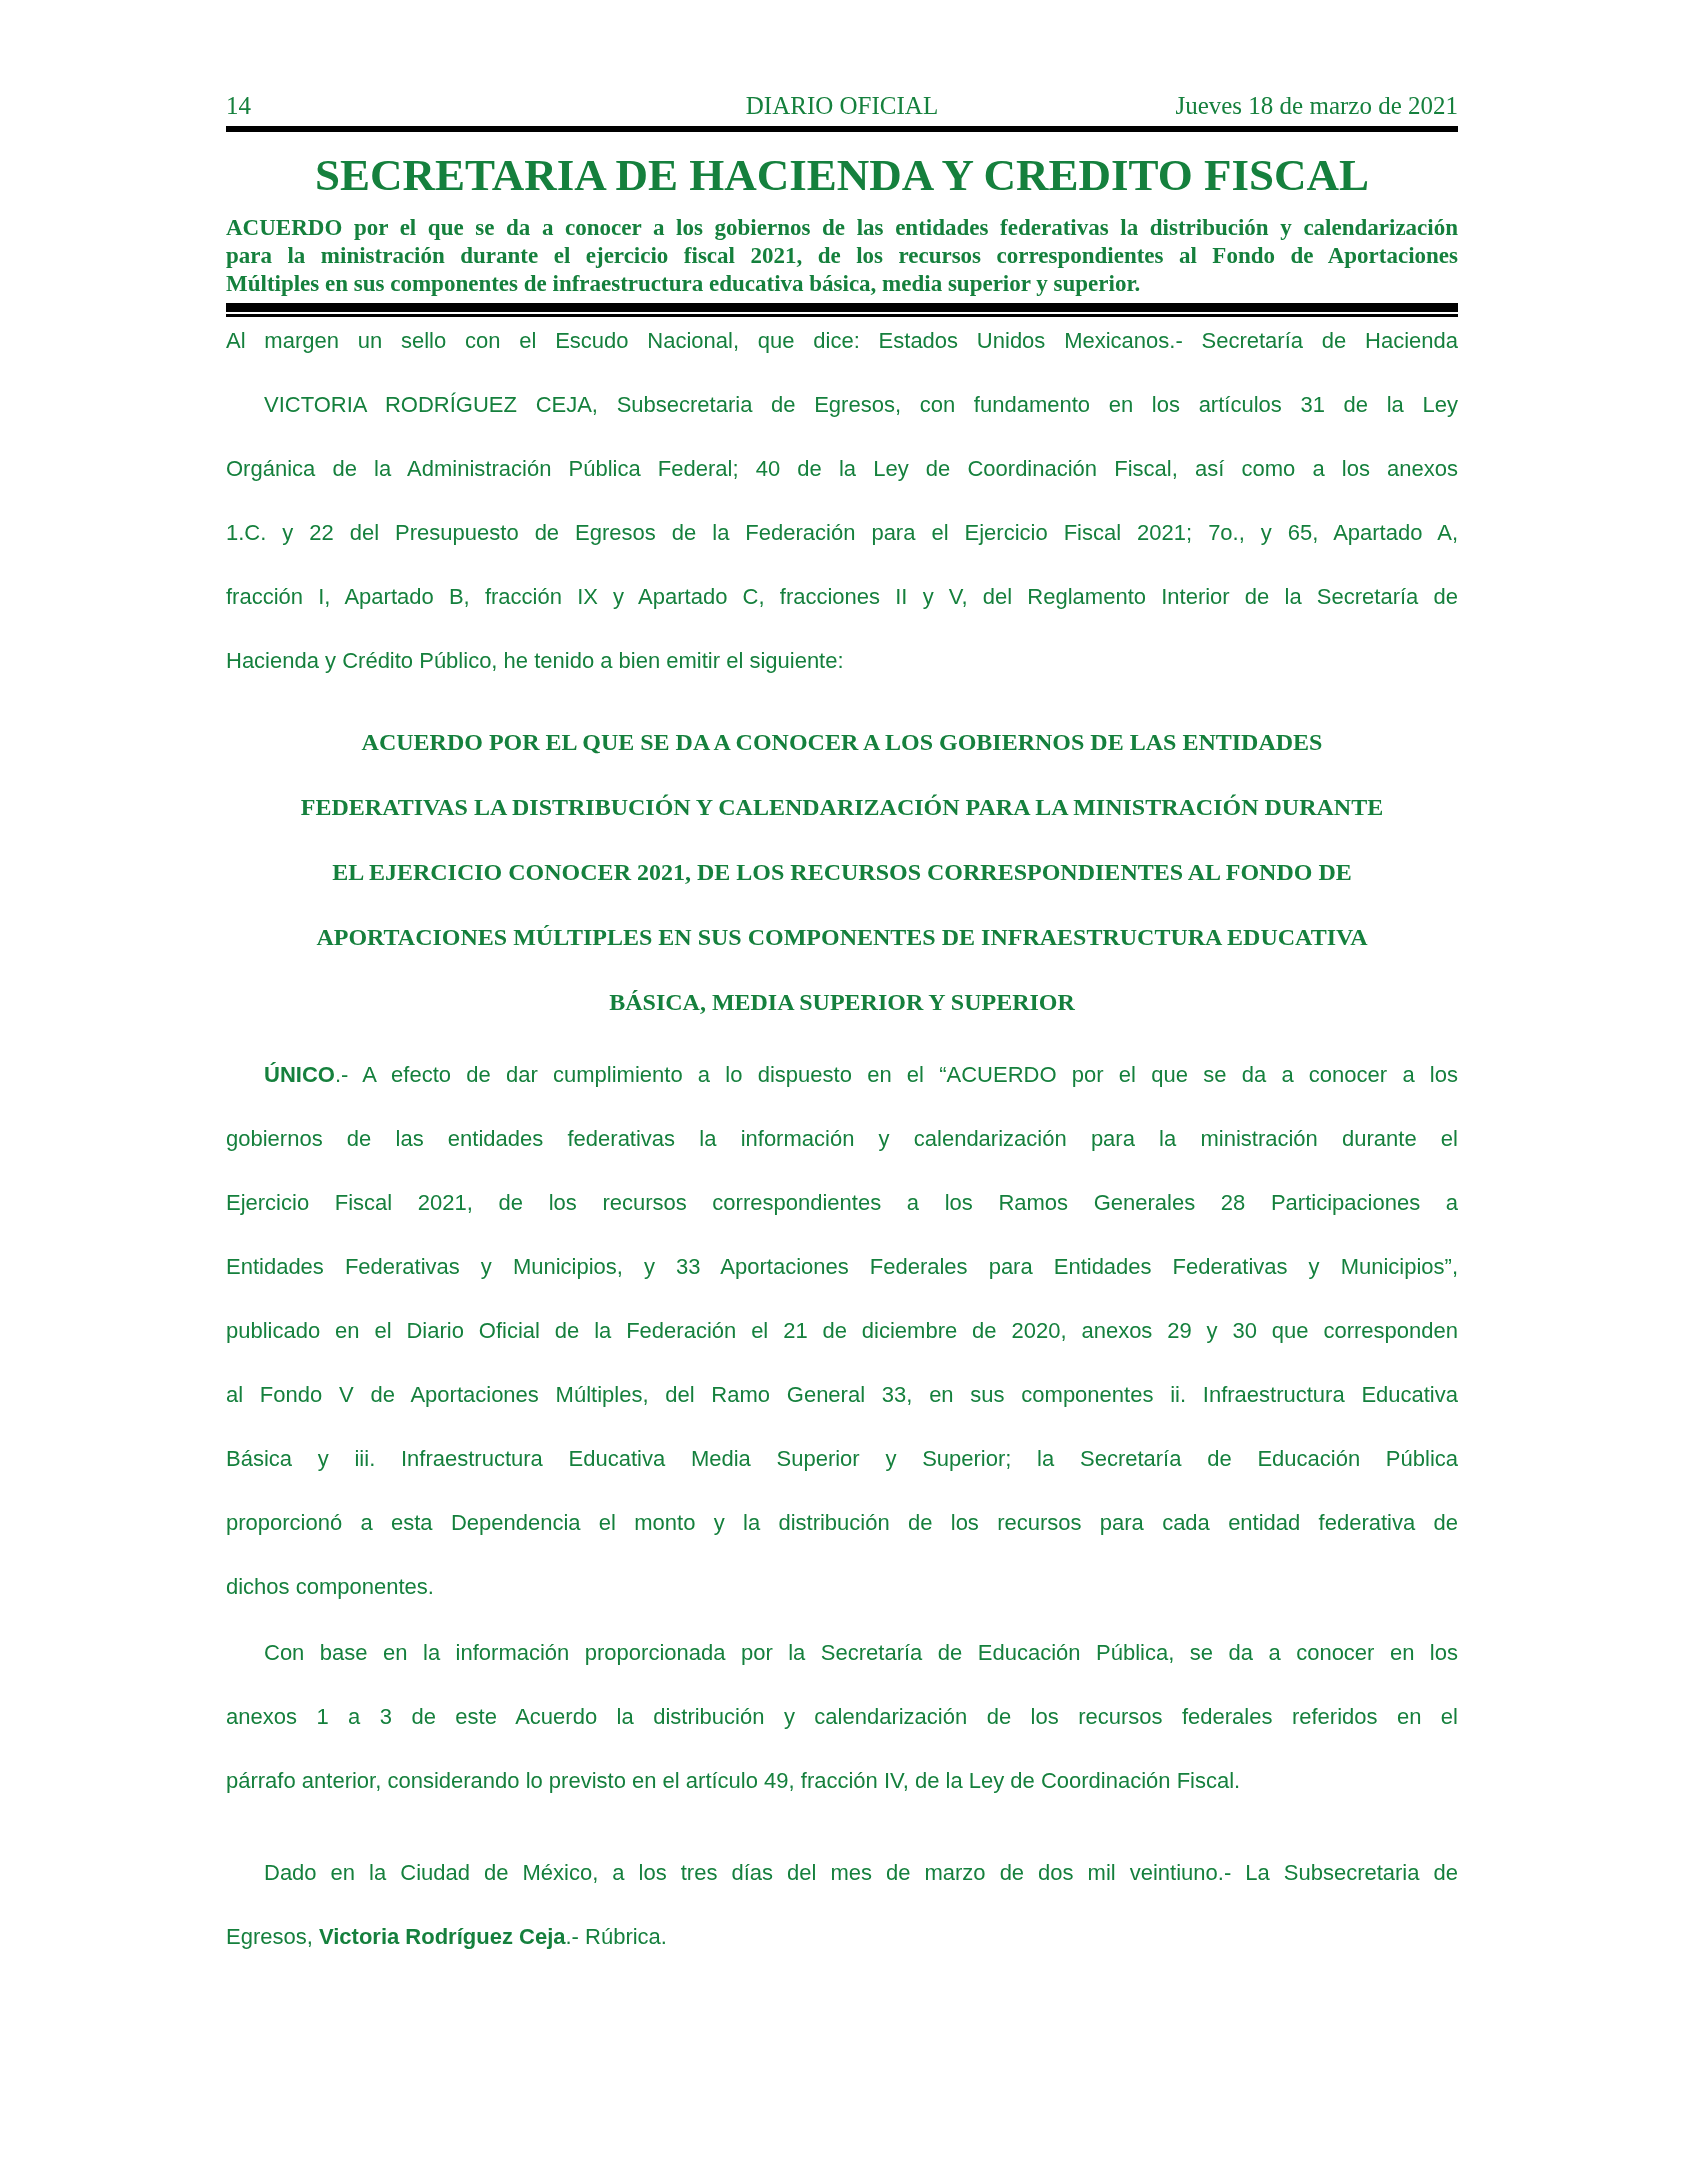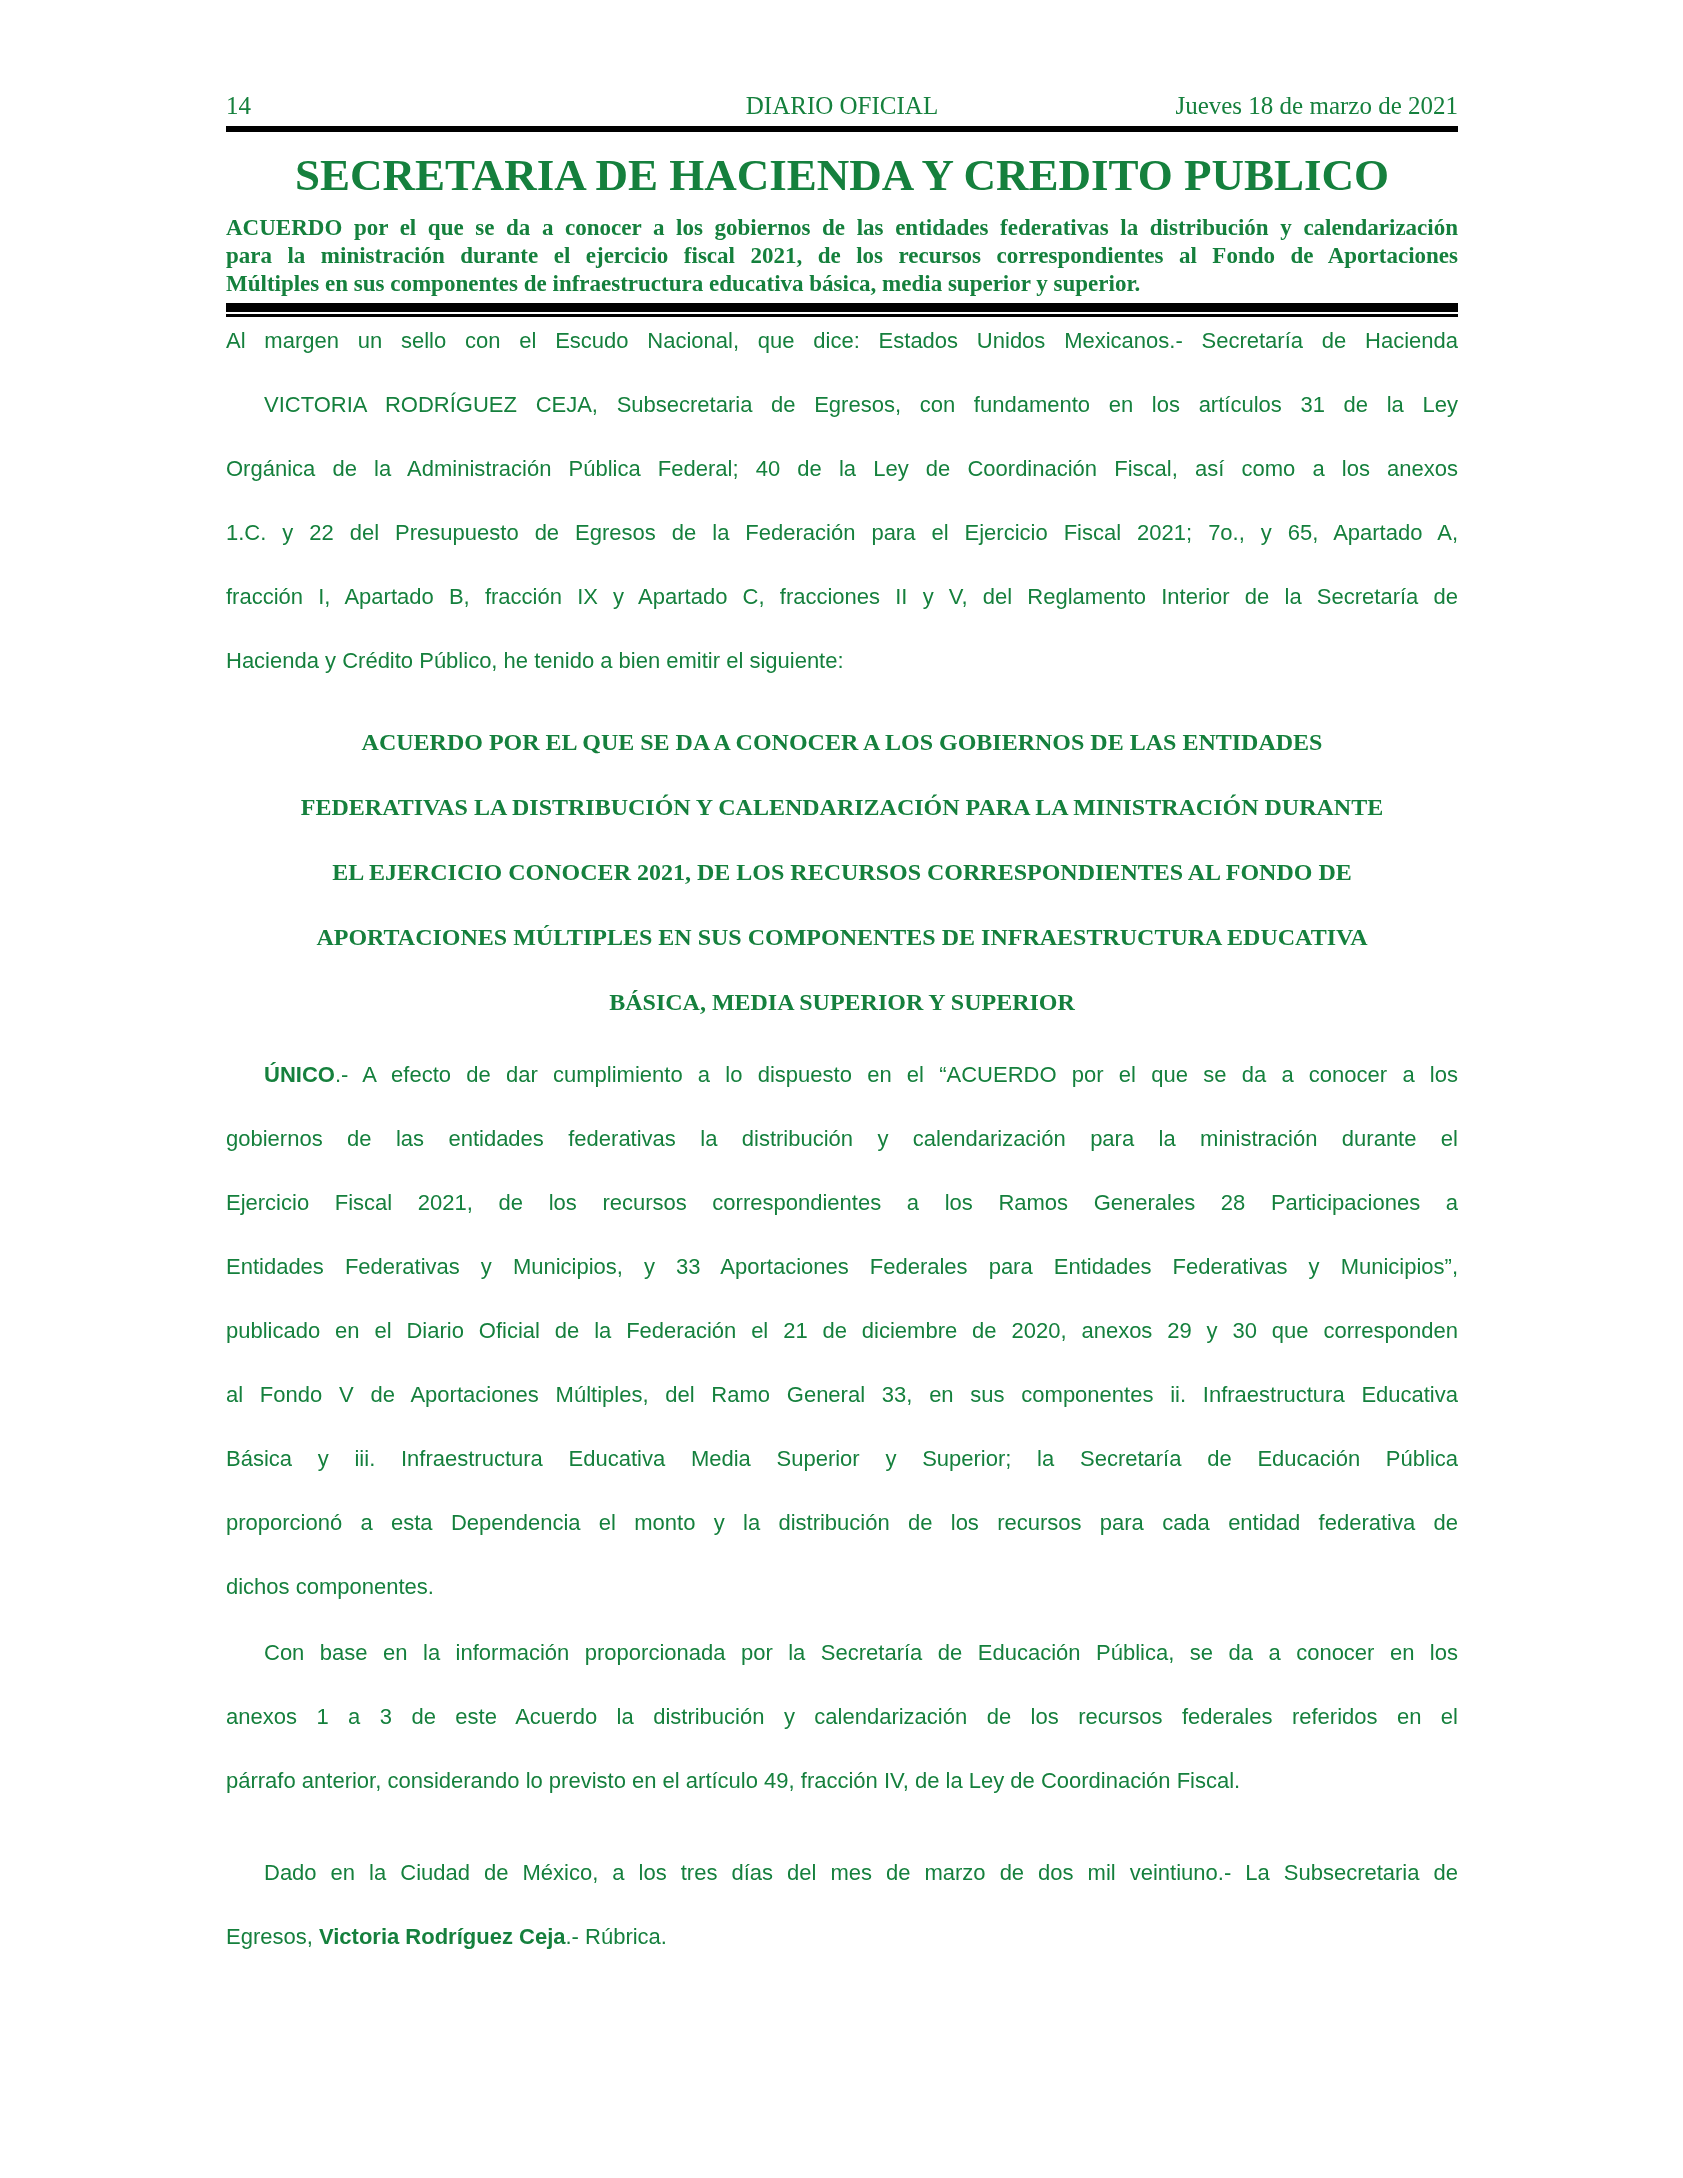--- a/index.html
+++ b/index.html
@@ -89,21 +89,21 @@
 <div class="page">
   <div class="content">
 
     <div class="masthead">
       <span>14</span>
       <span class="center">DIARIO OFICIAL</span>
       <span>Jueves 18 de marzo de 2021</span>
     </div>
     <div class="rule-double"></div>
 
-    <h1 class="section-title">SECRETARIA DE HACIENDA Y CREDITO PUBLICO</h1>
+    <h1 class="section-title">SECRETARIA DE HACIENDA Y CREDITO FISCAL</h1>
 
     <div class="summary">
       <div class="jl">ACUERDO por el que se da a conocer a los gobiernos de las entidades federativas la distribución y calendarización</div>
       <div class="jl">para la ministración durante el ejercicio fiscal 2021, de los recursos correspondientes al Fondo de Aportaciones</div>
       <div class="ll">Múltiples en sus componentes de infraestructura educativa básica, media superior y superior.</div>
     </div>
 
     <div class="sep-bar">
       <div class="thick"></div>
       <div class="gap"></div>
@@ -125,21 +125,21 @@
     <div class="decree-heading para p-heading">
       <div>ACUERDO POR EL QUE SE DA A CONOCER A LOS GOBIERNOS DE LAS ENTIDADES</div>
       <div>FEDERATIVAS LA DISTRIBUCIÓN Y CALENDARIZACIÓN PARA LA MINISTRACIÓN DURANTE</div>
       <div>EL EJERCICIO CONOCER 2021, DE LOS RECURSOS CORRESPONDIENTES AL FONDO DE</div>
       <div>APORTACIONES MÚLTIPLES EN SUS COMPONENTES DE INFRAESTRUCTURA EDUCATIVA</div>
       <div>BÁSICA, MEDIA SUPERIOR Y SUPERIOR</div>
     </div>
 
     <div class="sans para p-unico">
       <div class="jl indent"><span class="b">ÚNICO</span><span>.- A efecto de dar cumplimiento a lo dispuesto en el “ACUERDO por el que se da a conocer a los</span></div>
-      <div class="jl">gobiernos de las entidades federativas la distribución y calendarización para la ministración durante el</div>
+      <div class="jl">gobiernos de las entidades federativas la información y calendarización para la ministración durante el</div>
       <div class="jl">Ejercicio Fiscal 2021, de los recursos correspondientes a los Ramos Generales 28 Participaciones a</div>
       <div class="jl">Entidades Federativas y Municipios, y 33 Aportaciones Federales para Entidades Federativas y Municipios”,</div>
       <div class="jl">publicado en el Diario Oficial de la Federación el 21 de diciembre de 2020, anexos 29 y 30 que corresponden</div>
       <div class="jl">al Fondo V de Aportaciones Múltiples, del Ramo General 33, en sus componentes ii. Infraestructura Educativa</div>
       <div class="jl">Básica y iii. Infraestructura Educativa Media Superior y Superior; la Secretaría de Educación Pública</div>
       <div class="jl">proporcionó a esta Dependencia el monto y la distribución de los recursos para cada entidad federativa de</div>
       <div class="ll">dichos componentes.</div>
     </div>
 
     <div class="sans para p-conbase">

